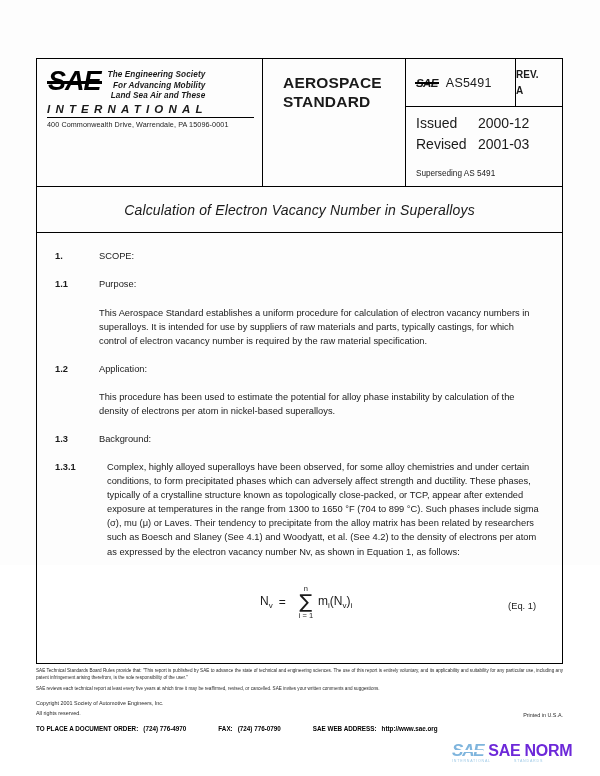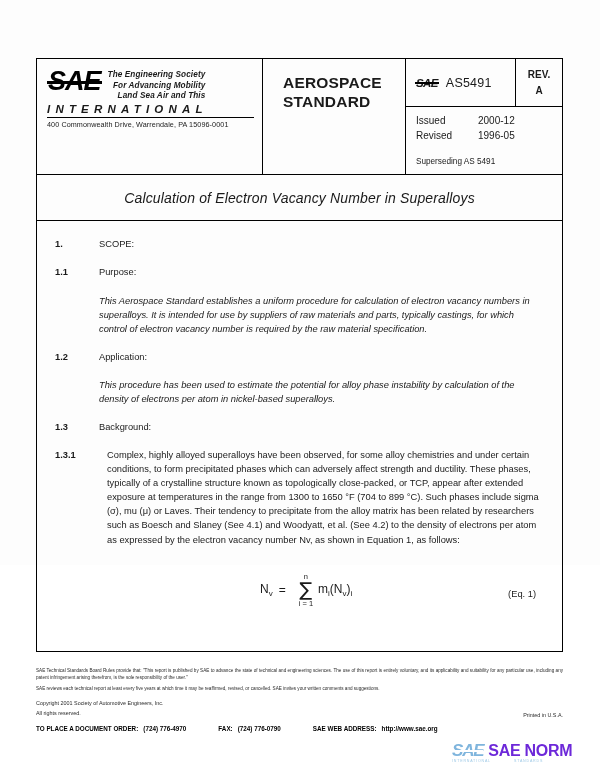--- a/index.html
+++ b/index.html
@@ -149,35 +149,34 @@
     height: 2px;
     background: #000;
   }
   .docnum-text {
     font-size: 12.5px;
     letter-spacing: 0.2px;
   }
   .rev {
     width: 46px;
     box-sizing: border-box;
-    text-align: center;
     padding-top: 8px;
     font-size: 10px;
     font-weight: bold;
     line-height: 1.55;
   }
   .dates {
     flex: 1;
     box-sizing: border-box;
     padding: 6px 0 6px 10px;
     font-size: 8.2px;
     line-height: 1.5;
   }
   .dates table { border-collapse: collapse; }
-  .dates td { padding: 0; font-size: 10px; margin-top: 39px; }
+  .dates td { padding: 0; font-size: 14px; margin-top: 39px; }
   .dates td.lbl { width: 62px; }
   .supersede {
     margin-top: 13px;
     font-size: 8.2px;
   }
 
   .subject-row {
     box-sizing: border-box;
     height: 46px;
     display: flex;
@@ -216,21 +215,20 @@
   .clause .txt {
     flex: 1;
     font-size: 9.3px;
     line-height: 1.52;
   }
   .para {
     margin: 0 0 13px 44px;
     font-size: 9.3px;
     line-height: 1.55;
     text-align: left;
-    font-style: italic;
   }
   .para:last-child { margin-bottom: 0; }
 
   .eqn-row {
     position: relative;
     margin: 26px 0 10px 0;
     height: 58px;
   }
   .eqn {
     position: absolute;
@@ -373,21 +371,21 @@
   <div class="doc-frame">
 
     <div class="header-row">
 
       <div class="logo-cell">
         <div class="logo-top">
           <div class="sae-mark">SAE</div>
           <div class="tagline">
             <div>The Engineering Society</div>
             <div>For Advancing Mobility</div>
-            <div>Land Sea Air and This</div>
+            <div>Land Sea Air and These</div>
           </div>
         </div>
         <div class="intl">INTERNATIONAL</div>
         <div class="addr">400 Commonwealth Drive, Warrendale, PA 15096-0001</div>
       </div>
 
       <div class="title-cell">
         <div class="big">AEROSPACE</div>
         <div class="big">STANDARD</div>
       </div>
@@ -405,21 +403,21 @@
         </div>
         <div class="dates">
           <table>
             <tbody>
                 <tr>
               <td class="lbl">Issued</td>
               <td>2000-12</td>
             </tr>
             <tr>
               <td class="lbl">Revised</td>
-              <td>1996-05</td>
+              <td>2001-03</td>
             </tr>
           </tbody>
             </table>
           <div class="supersede">Superseding AS 5491</div>
         </div>
       </div>
     </div>
 
     <div class="subject-row">
       <div class="subject">Calculation of Electron Vacancy Number in Superalloys</div>

